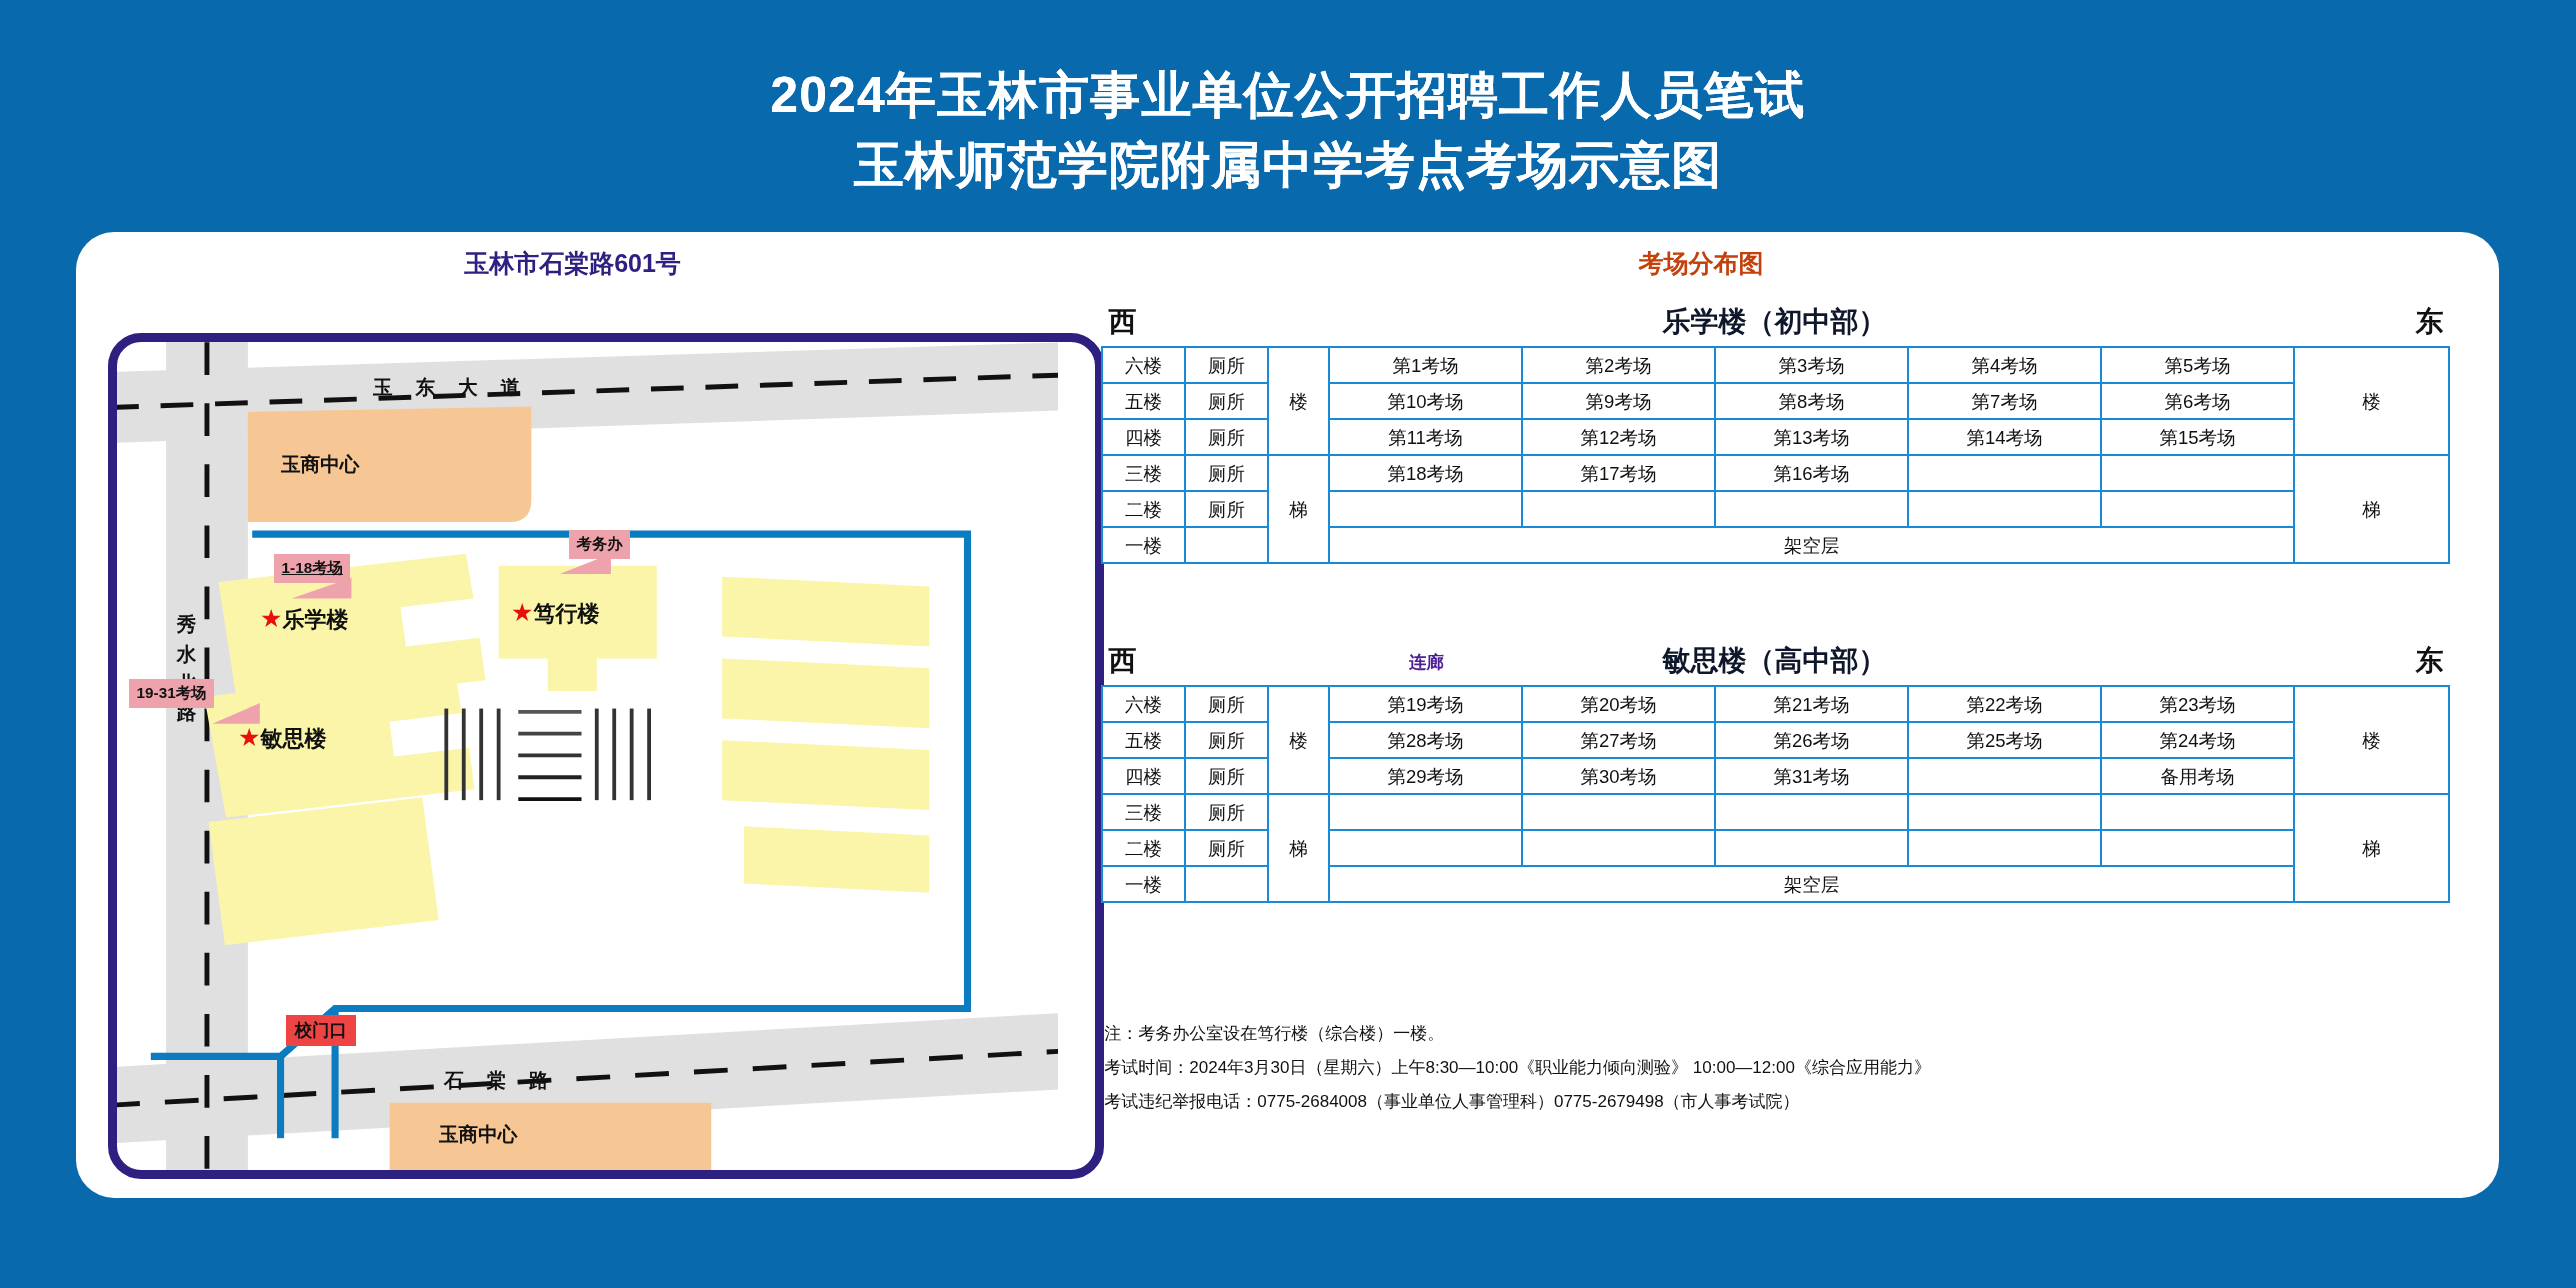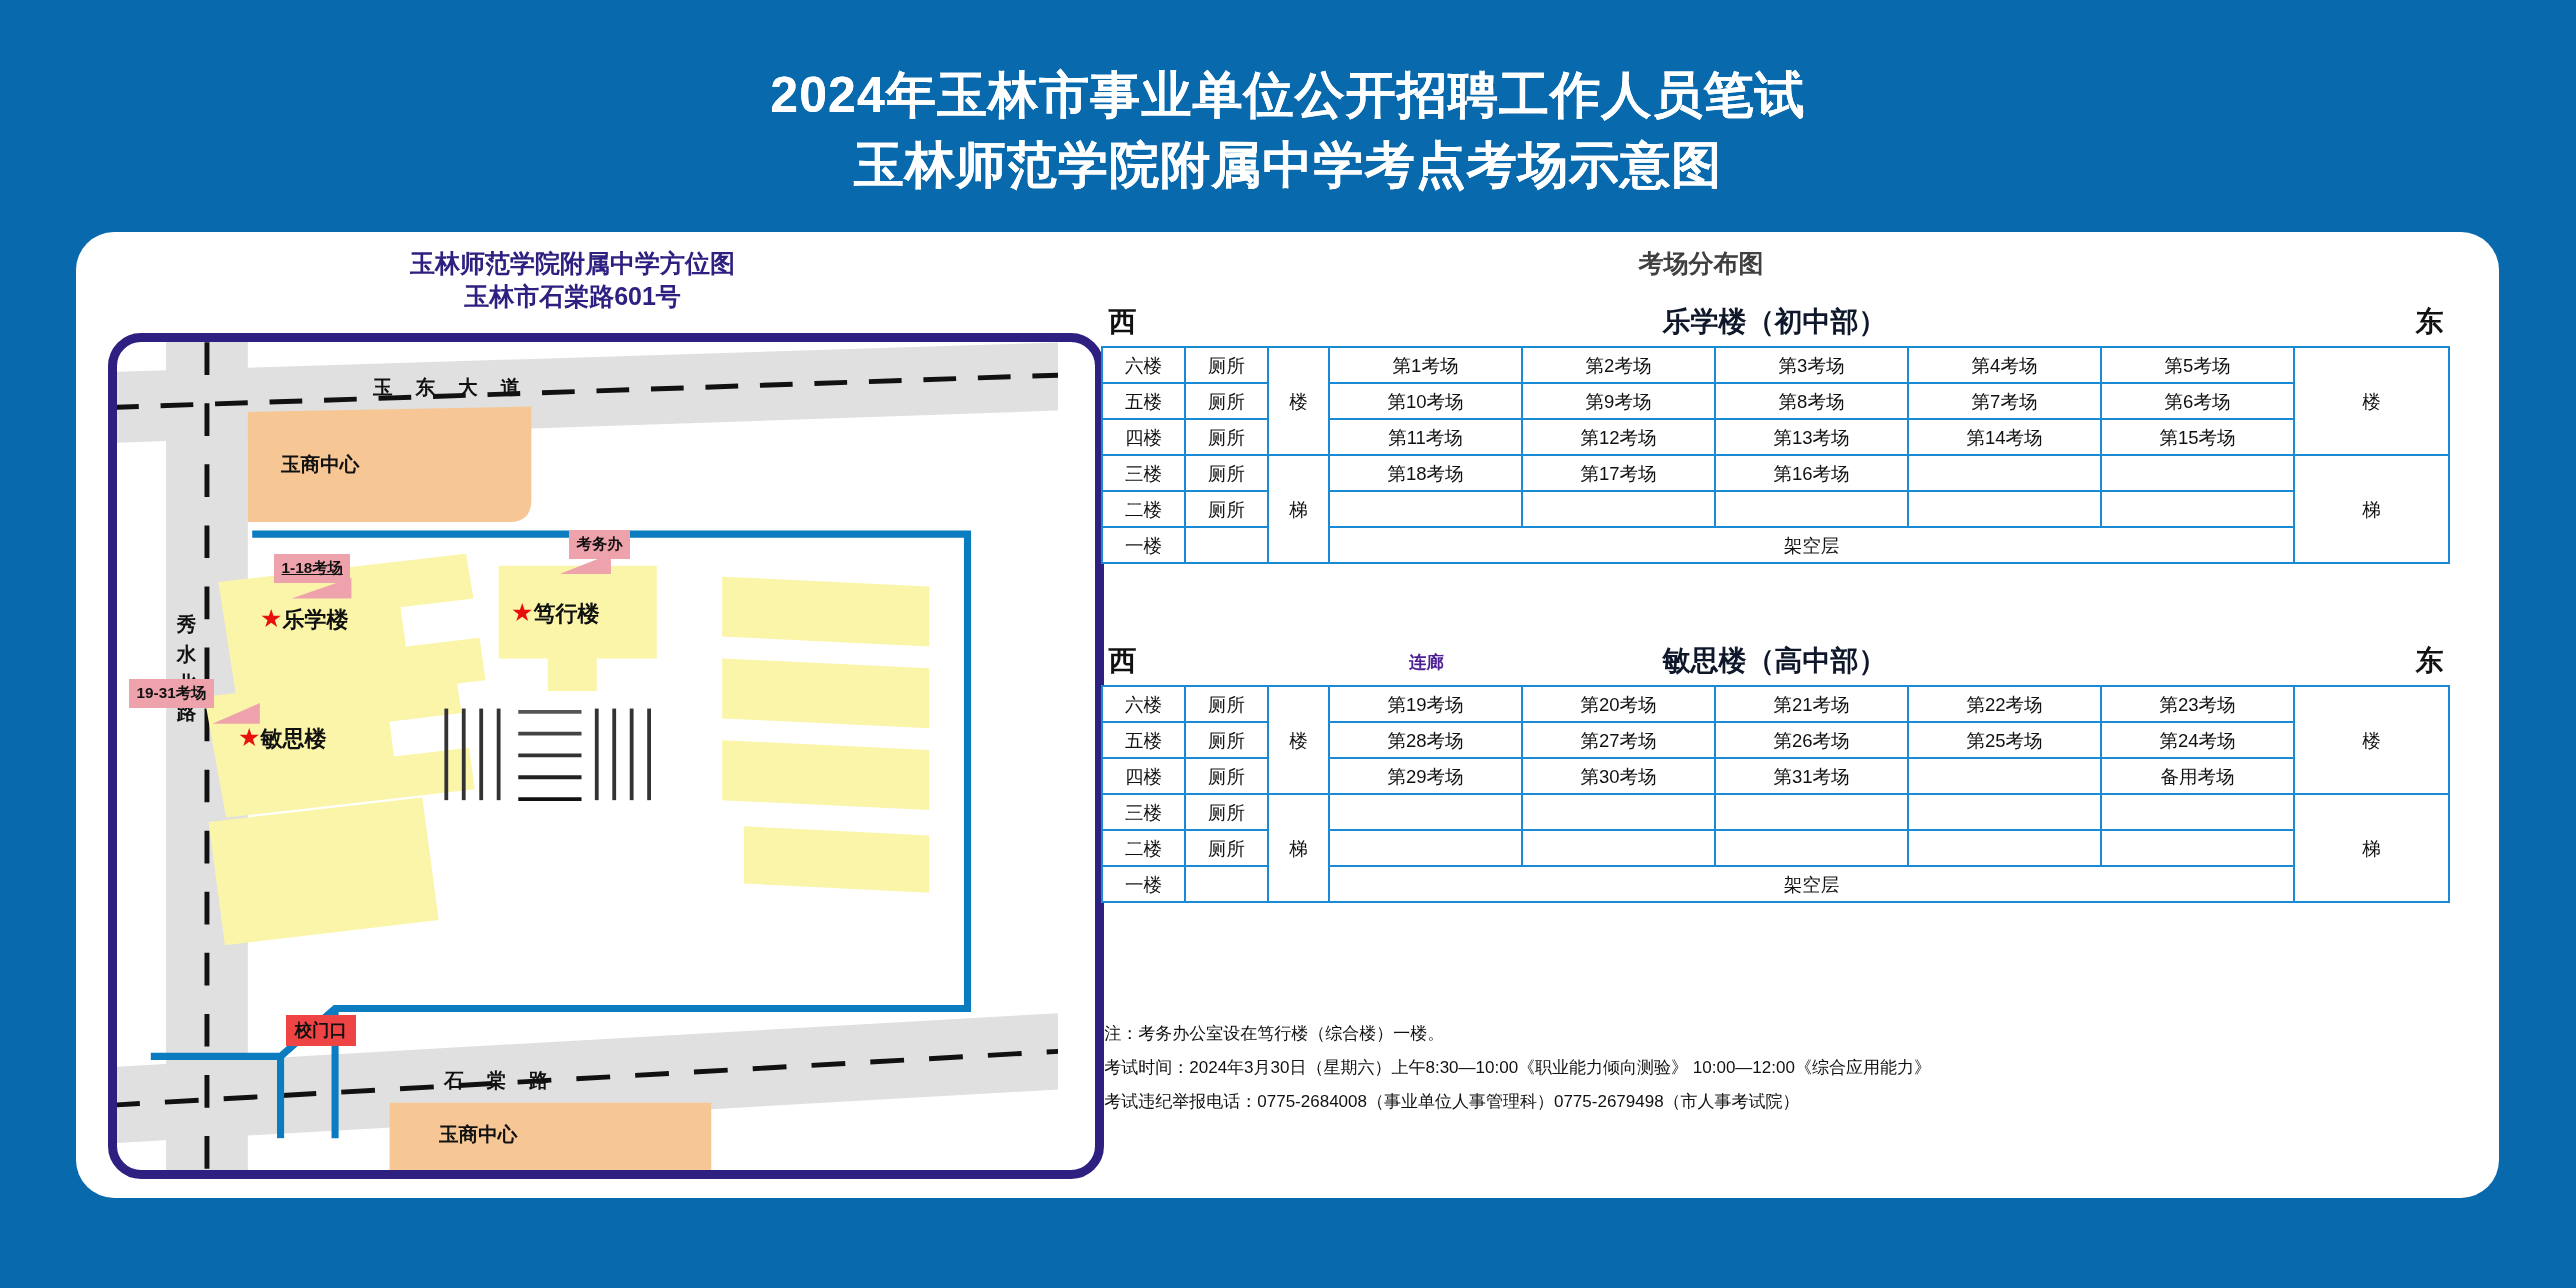--- a/index.html
+++ b/index.html
@@ -63,21 +63,21 @@
   }
   .area-label{
     position:absolute;color:#111;font-weight:bold;
     font-size:19.6px;white-space:nowrap;
   }
 
   
   #tables-panel{position:absolute;left:1025px;top:0px;width:1398px;height:966px;}
   #tables-title{
     position:absolute;left:0;top:15.3px;width:1200px;text-align:center;
-    color:#404040;font-weight:bold;font-size:25px;
+    color:#c2410c;font-weight:bold;font-size:25px;
   }
   .blk{position:absolute;left:0;width:1347px;}
   .blkhead{position:relative;height:43px;}
   .blkhead .west{position:absolute;left:7.6px;top:0;font-size:28px;font-weight:bold;color:#111;}
   .blkhead .east{position:absolute;right:4.4px;top:0;font-size:28px;font-weight:bold;color:#111;}
   .blkhead .bname{
     position:absolute;left:0;right:0;top:0;text-align:center;
     font-size:28px;font-weight:bold;color:#0f172a;
   }
   .blkhead .corr{position:absolute;left:308px;top:7.6px;font-size:17.4px;font-weight:bold;color:#4c1d95;}
@@ -104,21 +104,20 @@
 <div id="title-block">
   <div class="tline">2024年玉林市事业单位公开招聘工作人员笔试</div>
   <div class="tline">玉林师范学院附属中学考点考场示意图</div>
 </div>
 
 <div id="card">
 
   <div id="map-panel">
 
     <div id="map-heading">
-      <div>玉林师范学院附属中学方位图</div>
       <div>玉林市石棠路601号</div>
     </div>
 
     <div id="map-frame">
 
       <svg class="map-svg" width="941" height="828" viewBox="0 0 1726 1518">
 
         <rect x="90" y="-20" width="150" height="1560" fill="#e0e0e0"></rect>
         <polygon points="-20,55 1740,0 1740,125 -20,185" fill="#e0e0e0"></polygon>
         <polygon points="-20,1330 1740,1230 1740,1370 -20,1470" fill="#e0e0e0"></polygon>

